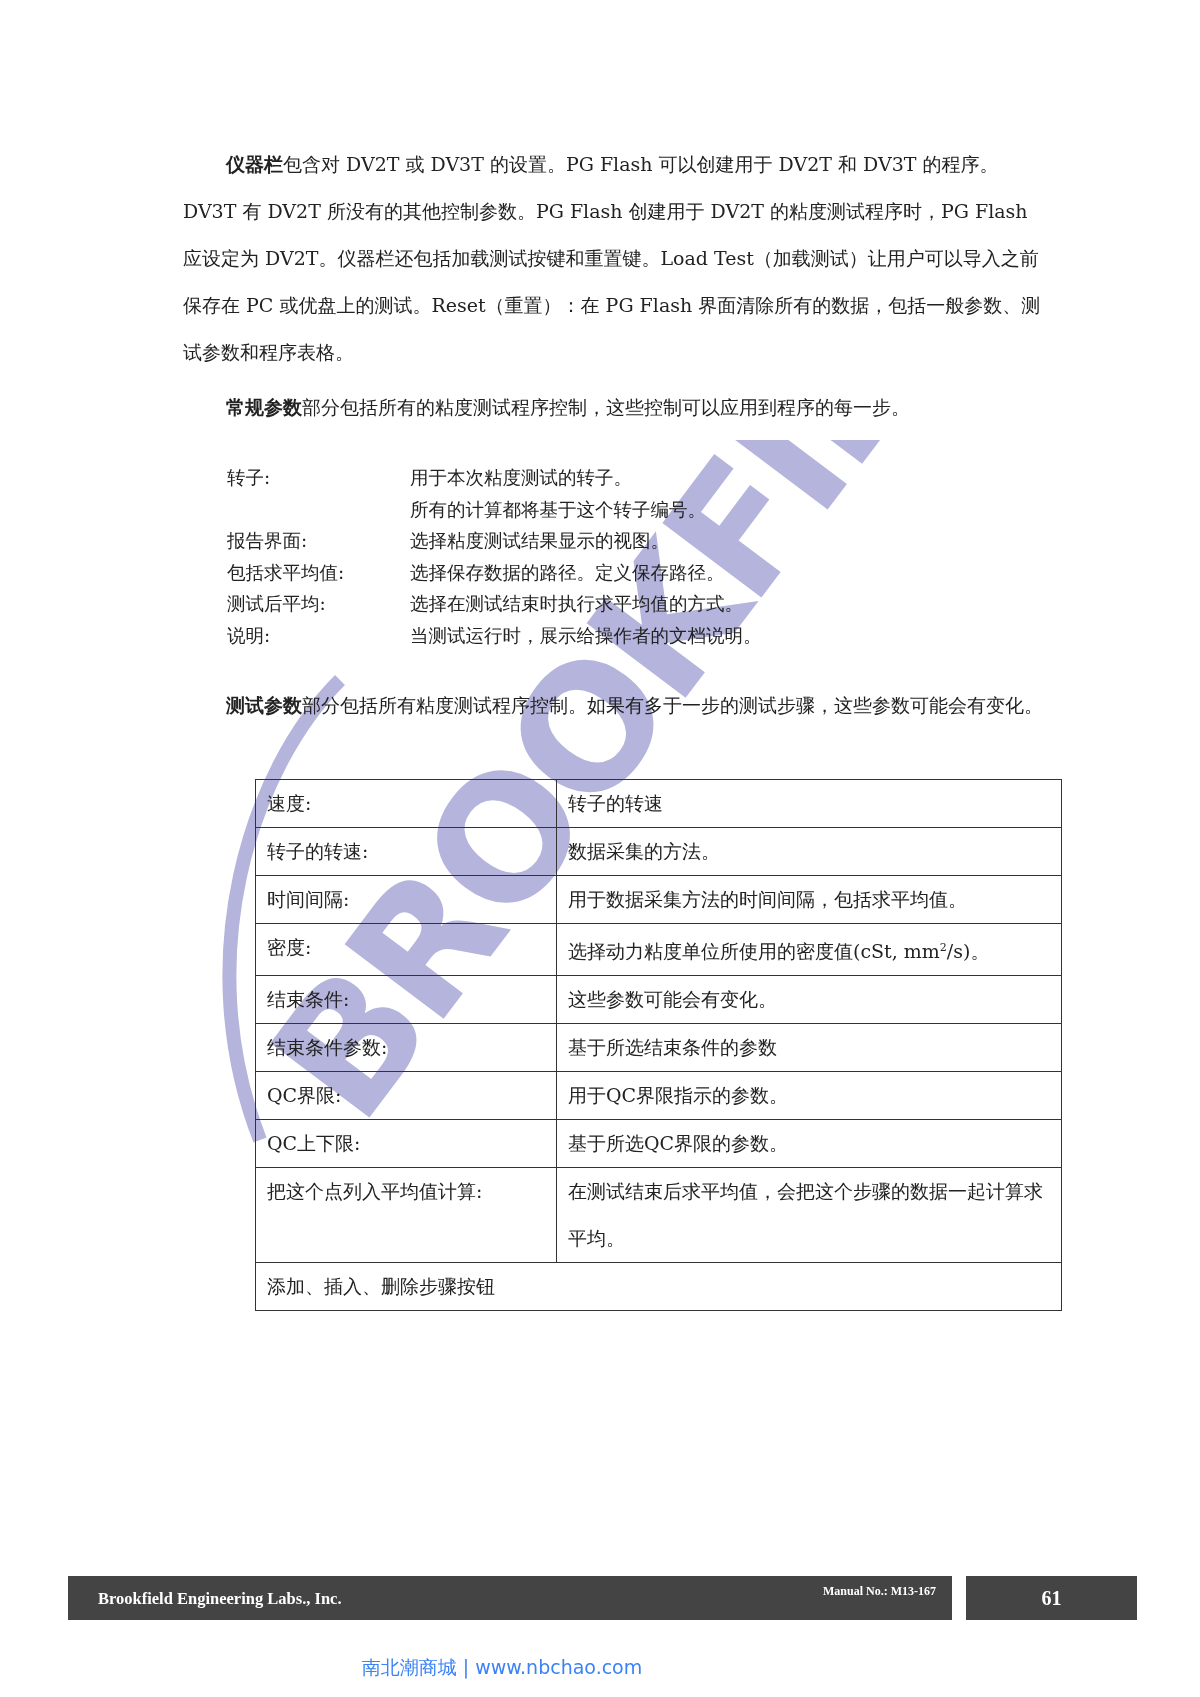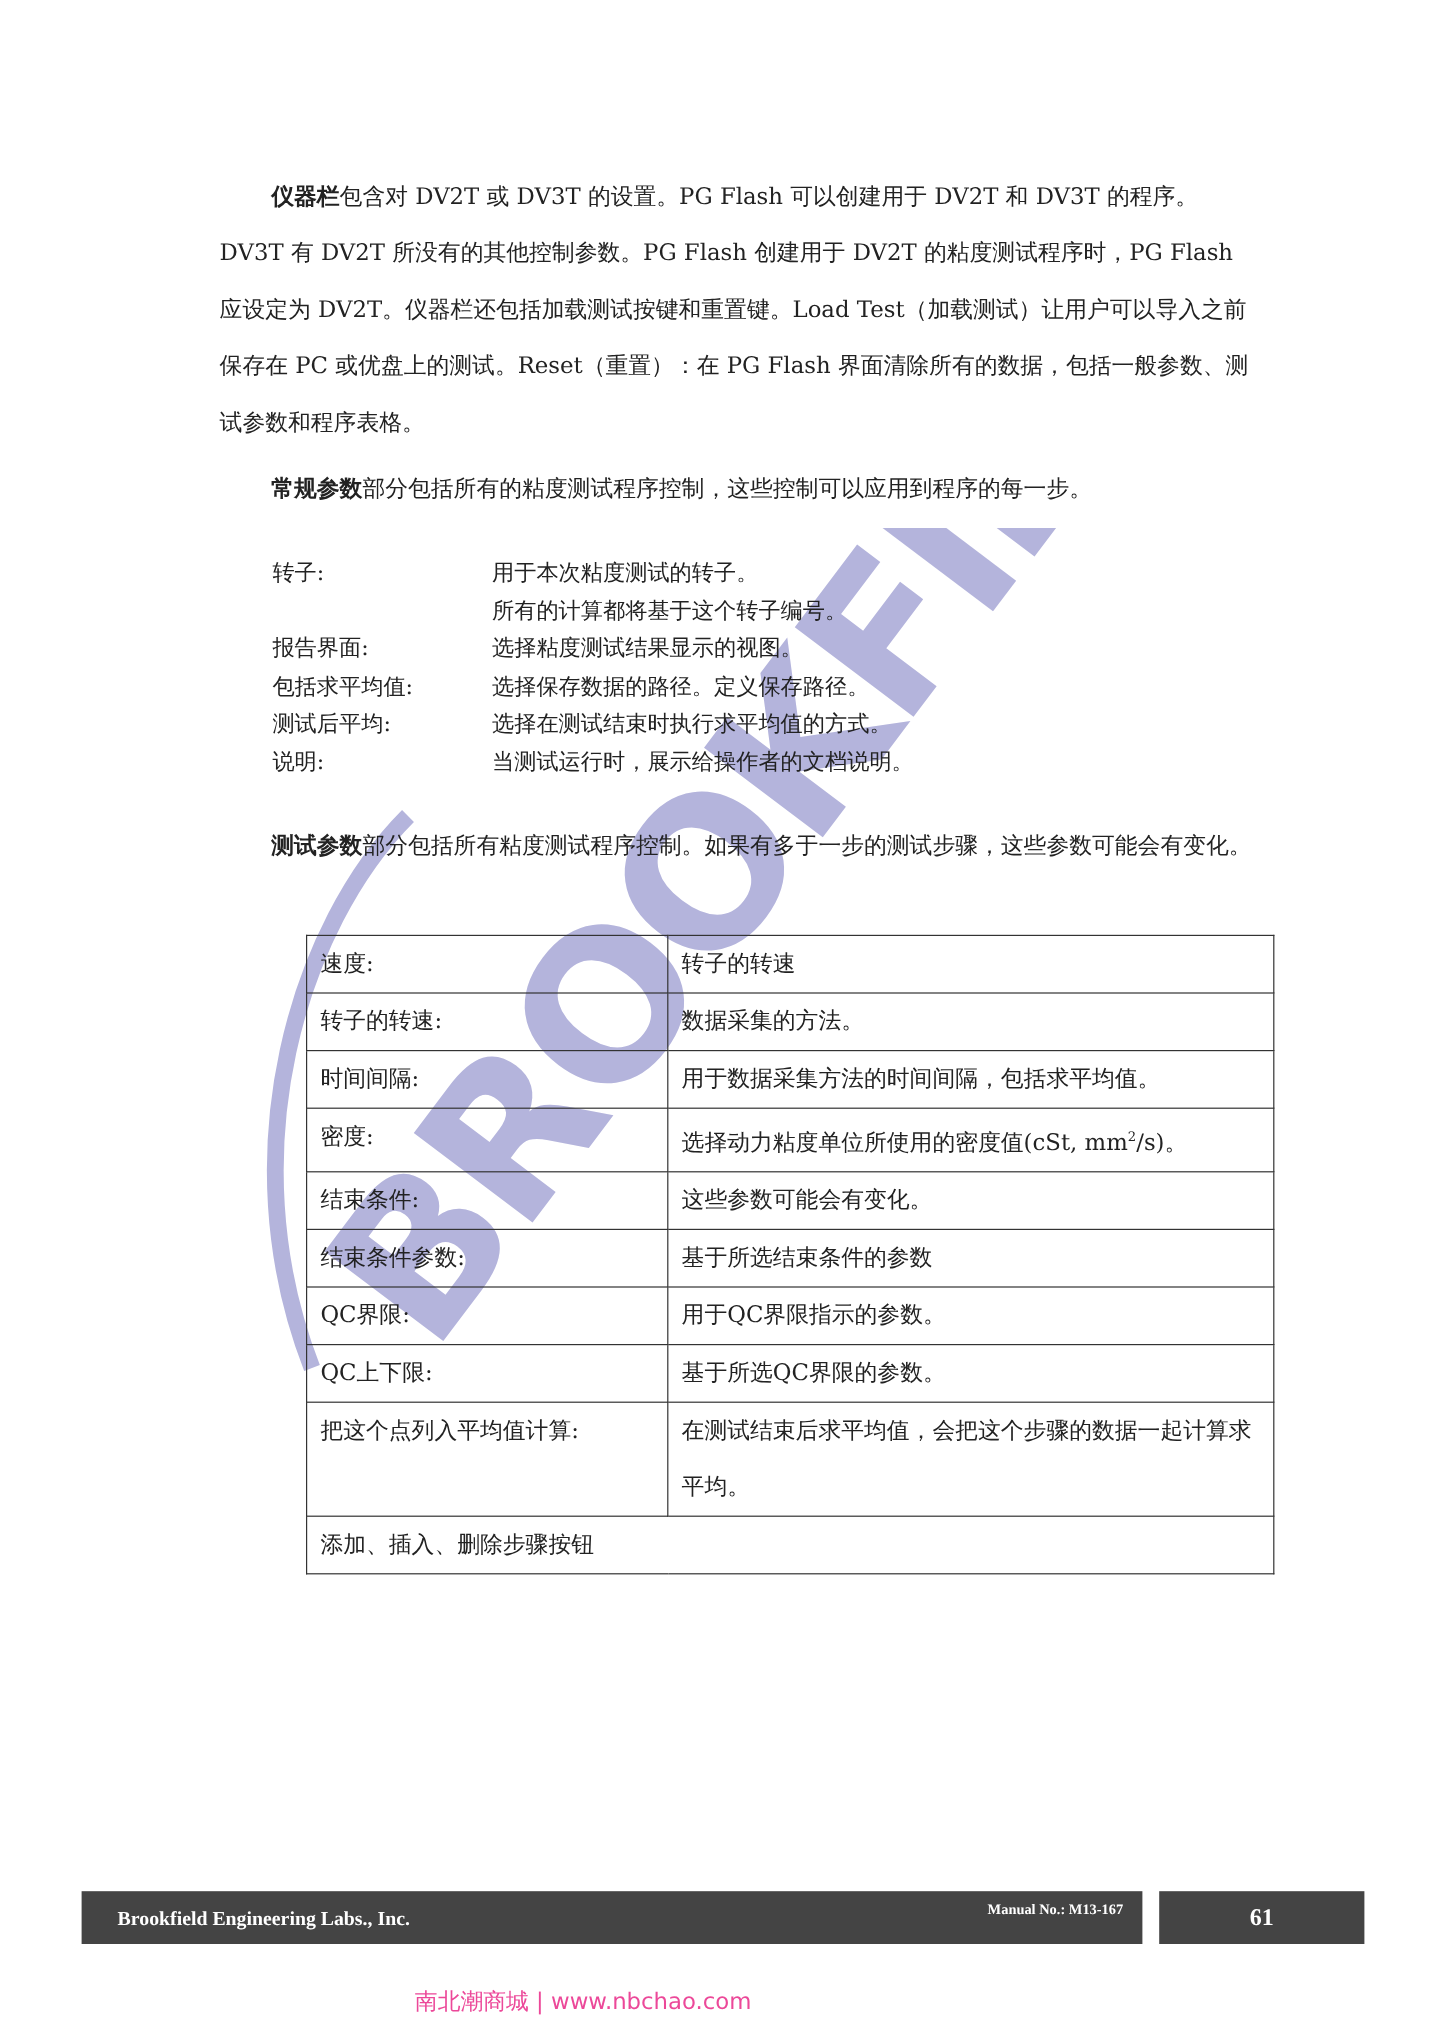--- a/index.html
+++ b/index.html
@@ -25,22 +25,22 @@
   }
   .param-table td { border: 1.5px solid #333; padding: 0 11px; vertical-align: top; line-height: 47px; background: transparent; }
   .param-table td.k { width: 278px; }
   .footer-bar { position: absolute; top: 1576px; height: 44px; background: #444444; color: #fff;
     font-family: "Liberation Sans", sans-serif; font-weight: bold; }
   .footer-left { left: 68px; width: 884px; font-family: Liberation Serif, serif; }
   .footer-right { left: 966px; width: 171px; text-align: center; }
   .company { position: absolute; left: 30px; top: 13px; font-size: 16.5px; }
   .manual { position: absolute; right: 16px; top: 8px; font-size: 12px; }
   .pagenum { font-family: "Liberation Serif", serif; font-size: 20px; line-height: 44px; }
-  .site { position: absolute; top: 1655px; left: 0; width: 972px; text-align: center;
-    font-family: "DejaVu Sans", sans-serif; font-size: 19px; color: #ec4899; }
+  .site { position: absolute; top: 1655px; left: 16px; width: 972px; text-align: center;
+    font-family: "DejaVu Sans", sans-serif; font-size: 19px; color: #3b82f6; }
 </style>
 </head>
 <body>
 
 <svg class="watermark" viewBox="0 0 760 720">
   <path d="M40 700 C -30 520, 30 330, 120 240" stroke="#b4b4dc" stroke-width="14" fill="none"></path>
   <text x="0" y="0" transform="translate(140,690) rotate(-53)" font-family="DejaVu Sans, sans-serif" font-weight="bold" font-size="170" fill="#b4b4dc" letter-spacing="-6">BROOKFIELD</text>
 </svg>
 
 <div class="content">

